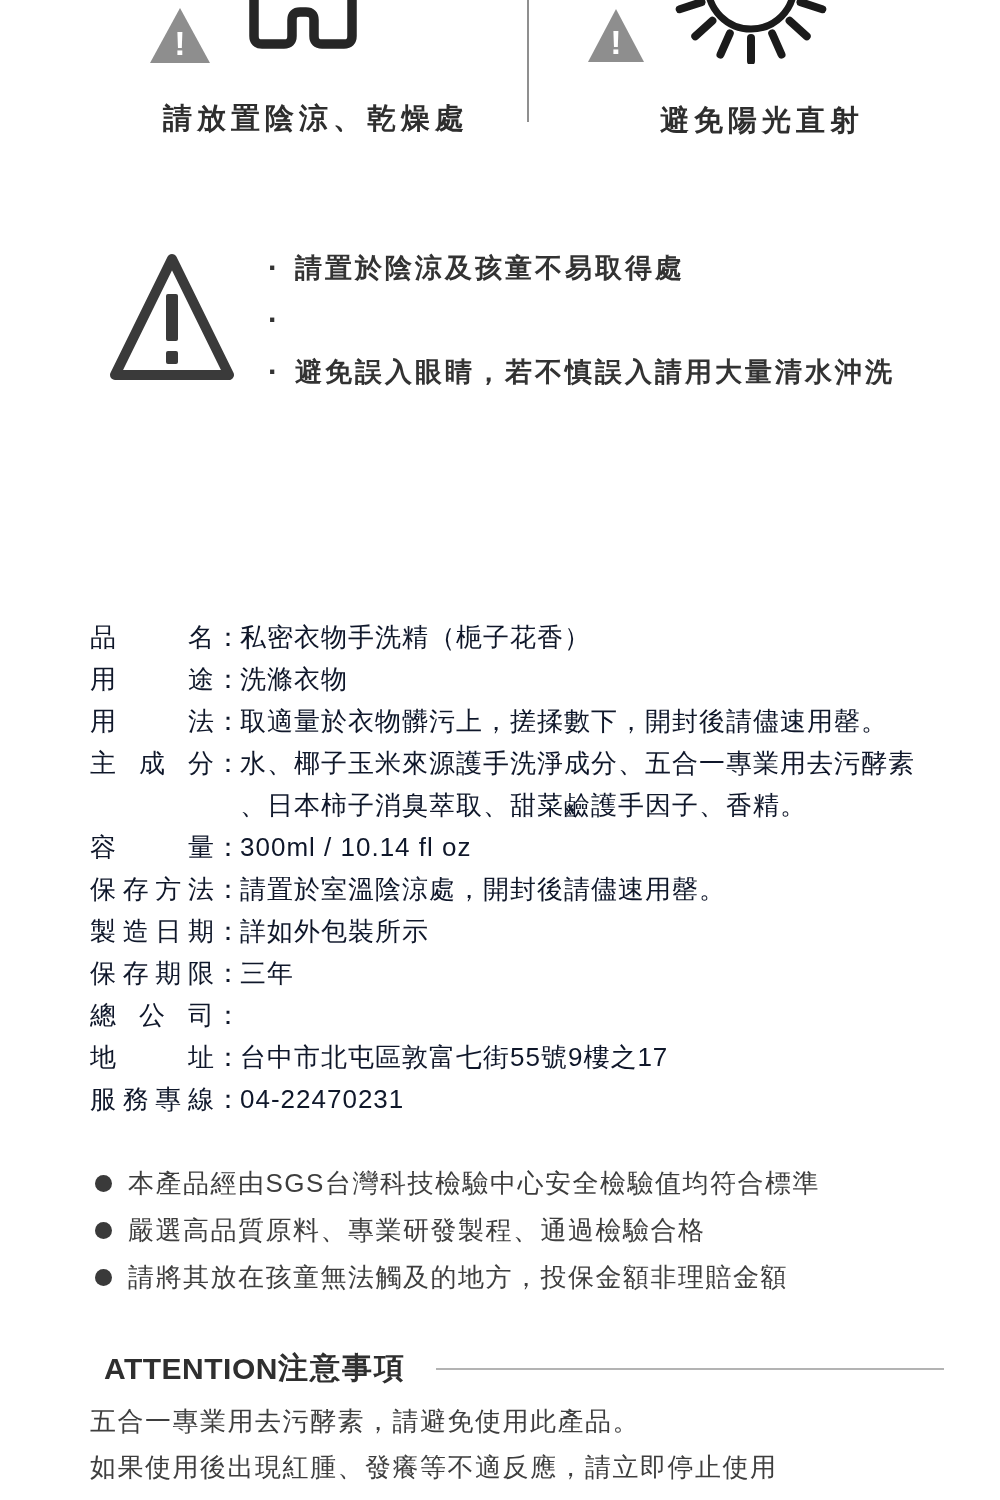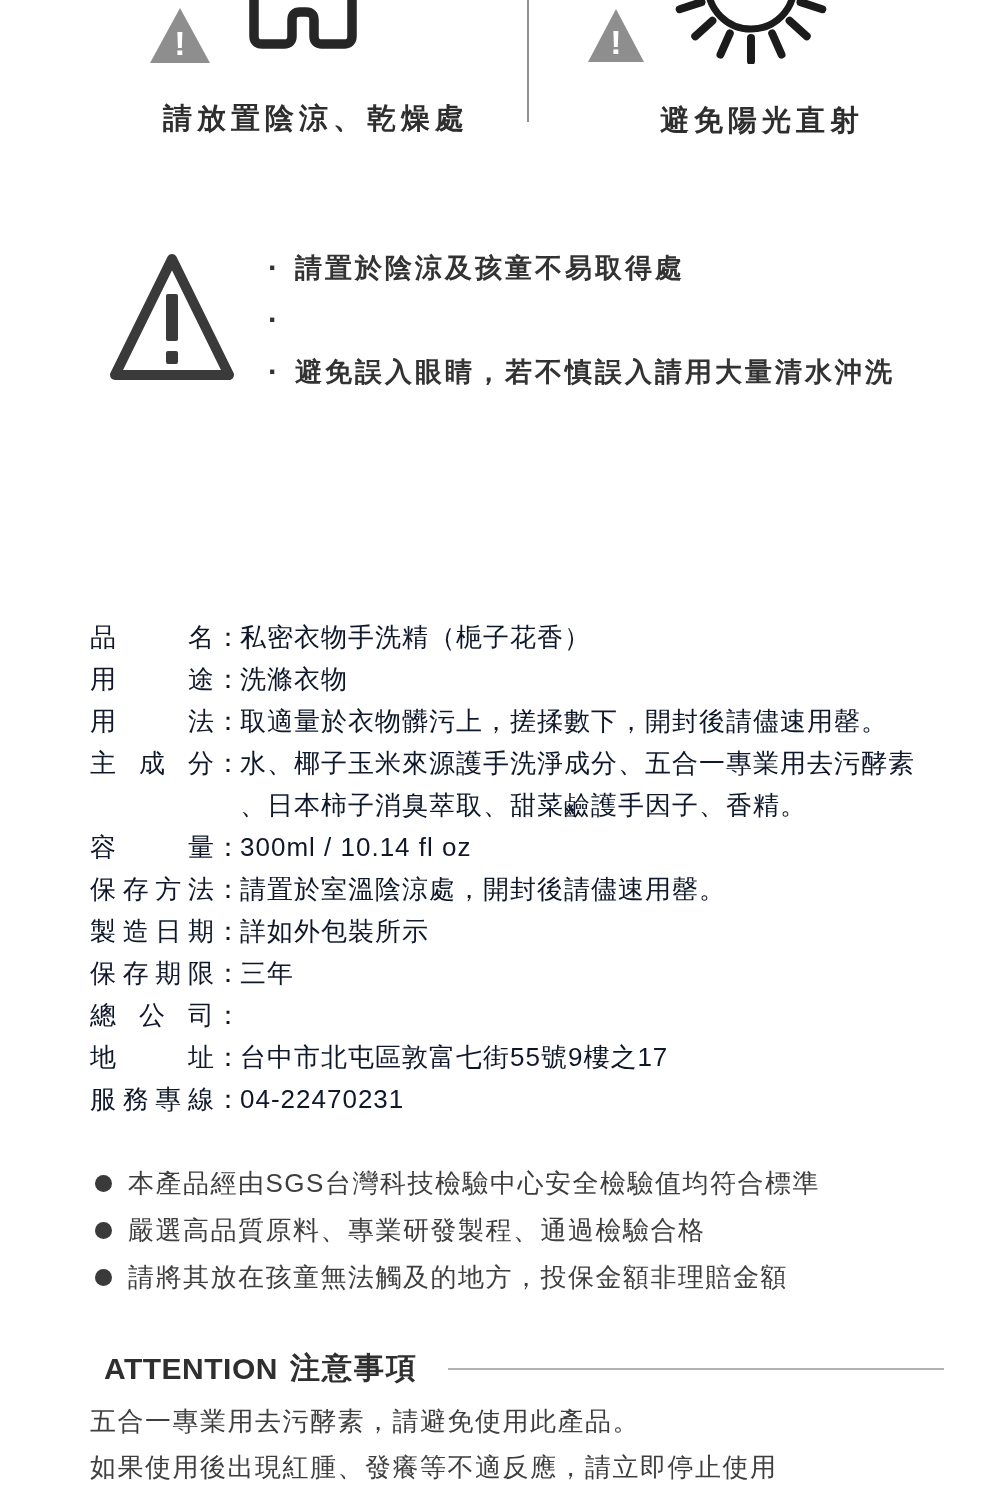--- a/index.html
+++ b/index.html
@@ -33,21 +33,21 @@
   .colon{display:inline-block;width:25px;}
   .row-cont{padding-left:150px;}
   
   .features{position:absolute;left:95px;top:1160px;}
   .feat-row{display:flex;align-items:center;height:47px;font-size:26px;letter-spacing:1.5px;
     color:#3e3e3e;white-space:nowrap;}
   .feat-dot{width:17px;height:17px;border-radius:50%;background:#3a3a3a;margin-right:16px;flex:none;}
   
   .attn-head{position:absolute;left:104px;top:1348px;width:840px;display:flex;align-items:center;}
   .attn-en{font-size:30px;font-weight:600;letter-spacing:0.5px;color:#2f2f2f;white-space:nowrap;}
-  .attn-zh{font-size:30px;font-weight:700;letter-spacing:2px;margin-left:12px;color:#2f2f2f;white-space:nowrap;}
+  .attn-zh{font-size:30px;font-weight:700;letter-spacing:2px;color:#2f2f2f;white-space:nowrap;}
   .attn-rule{flex:1;height:2px;background:#b3b3b3;margin-left:30px;}
   .attn-body{position:absolute;left:90px;top:1398px;font-size:26px;letter-spacing:1.5px;
     line-height:46px;color:#3e3e3e;white-space:nowrap;}
 </style>
 </head>
 <body>
 
 <div class="page">
 
   <div class="tri-small tri-left">

